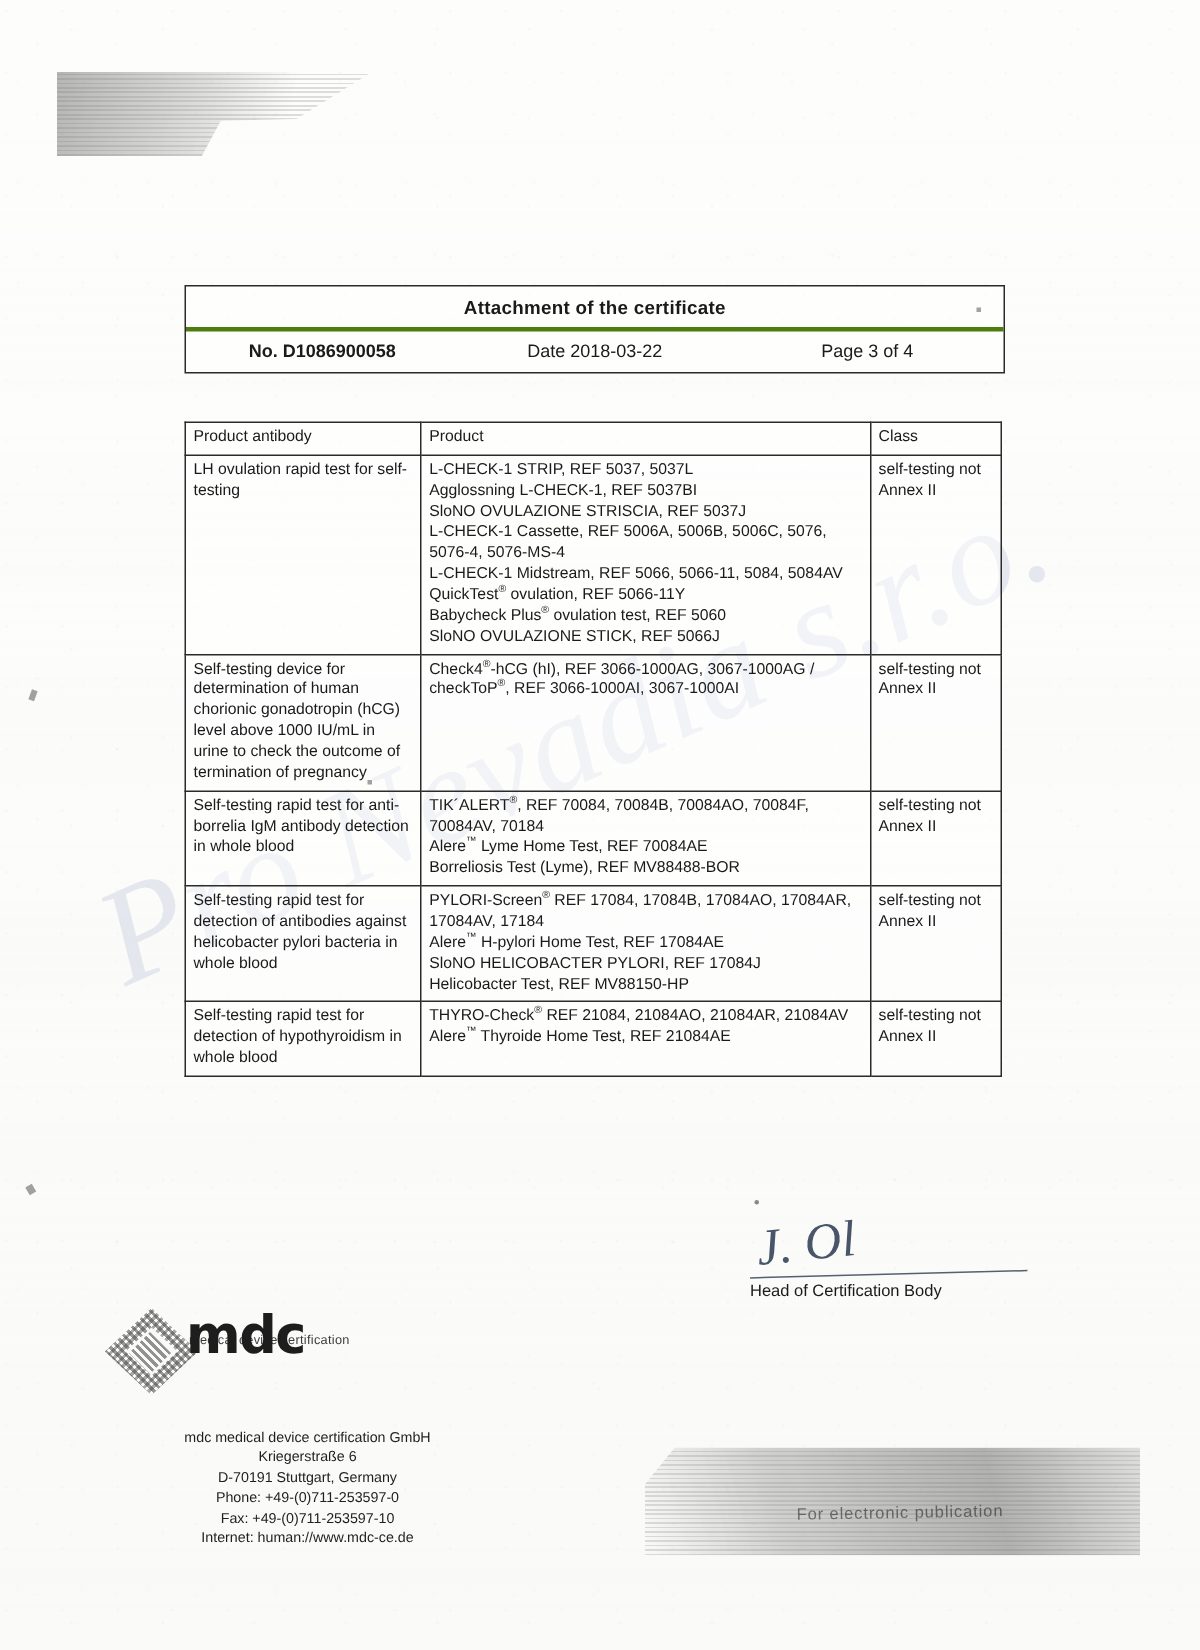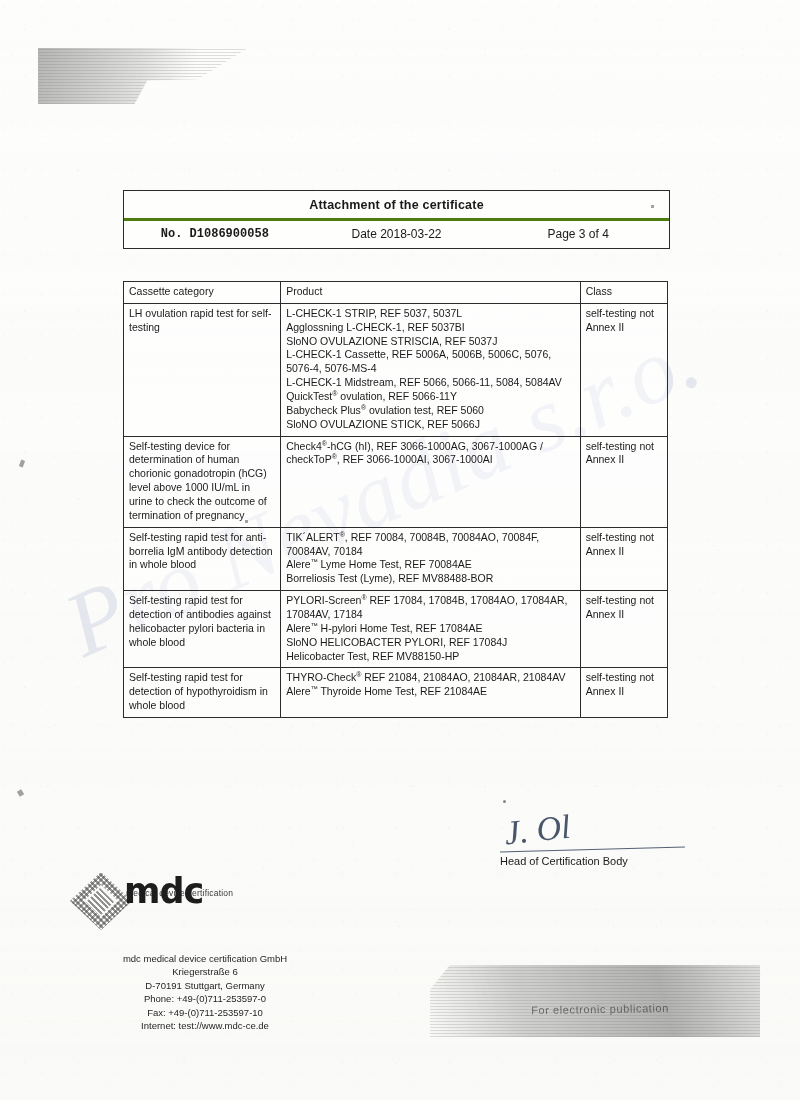--- a/index.html
+++ b/index.html
@@ -115,21 +115,21 @@
   }
   .header-row {
     display: flex;
     padding: 6px 0 7px;
     font-size: 12px;
   }
   .header-row .cell {
     flex: 1;
     text-align: center;
   }
-  .header-row .cell.no { font-weight: bold; font-family: Liberation Mono, monospace; }
+  .header-row .cell.no { font-weight: bold; }
 
   
   table.cert {
     position: absolute;
     left: 123px;
     top: 281px;
     width: 545px;
     border-collapse: collapse;
     background: rgba(255,255,255,0.50);
     font-size: 10.5px;
@@ -265,21 +265,21 @@
     <div class="header-row">
       <div class="cell no">No. D1086900058</div>
       <div class="cell">Date 2018-03-22</div>
       <div class="cell">Page 3 of 4</div>
     </div>
   </div>
 
   <table class="cert">
     <thead>
       <tr>
-        <th class="col-cat">Cassette category</th>
+        <th class="col-cat">Product antibody</th>
         <th class="col-prod">Product</th>
         <th class="col-class">Class</th>
       </tr>
     </thead>
     <tbody>
         <tr>
           <td class="col-cat">LH ovulation rapid test for self-testing</td>
           <td class="col-prod">
             <span class="prod-line">L-CHECK-1 STRIP, REF 5037, 5037L</span>
             <span class="prod-line">Agglossning L-CHECK-1, REF 5037BI</span>
@@ -340,21 +340,21 @@
     <div class="logo-tag">medical device certification</div>
     <div class="logo-word">mdc</div>
   </div>
 
   <div class="footer">
     <span class="line">mdc medical device certification GmbH</span>
     <span class="line">Kriegerstraße 6</span>
     <span class="line">D-70191 Stuttgart, Germany</span>
     <span class="line">Phone: +49-(0)711-253597-0</span>
     <span class="line">Fax: +49-(0)711-253597-10</span>
-    <span class="line">Internet: test://www.mdc-ce.de</span>
+    <span class="line">Internet: human://www.mdc-ce.de</span>
   </div>
 
   <div class="smudge-bottom"></div>
   <div class="electronic-note">For electronic publication</div>
 
   <div class="speck" style="left:20px; top:460px; width:4px; height:7px; transform:rotate(20deg);"></div>
   <div class="speck" style="left:18px; top:790px; width:5px; height:6px; transform:rotate(-30deg);"></div>
   <div class="speck" style="left:651px; top:205px; width:3px; height:3px;"></div>
   <div class="speck" style="left:245px; top:520px; width:3px; height:3px;"></div>
 </div>

